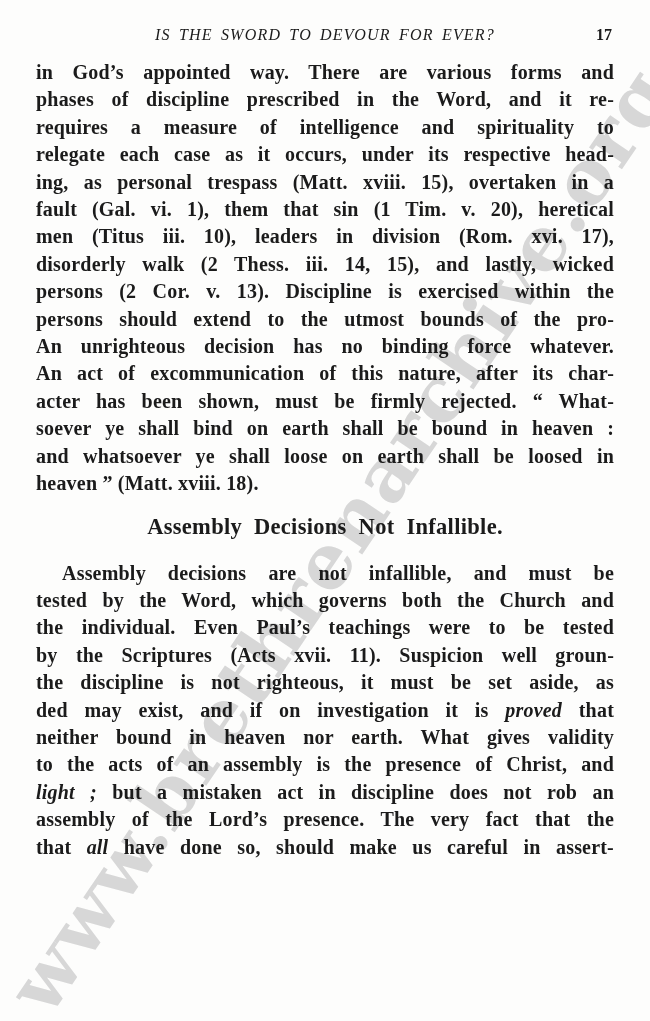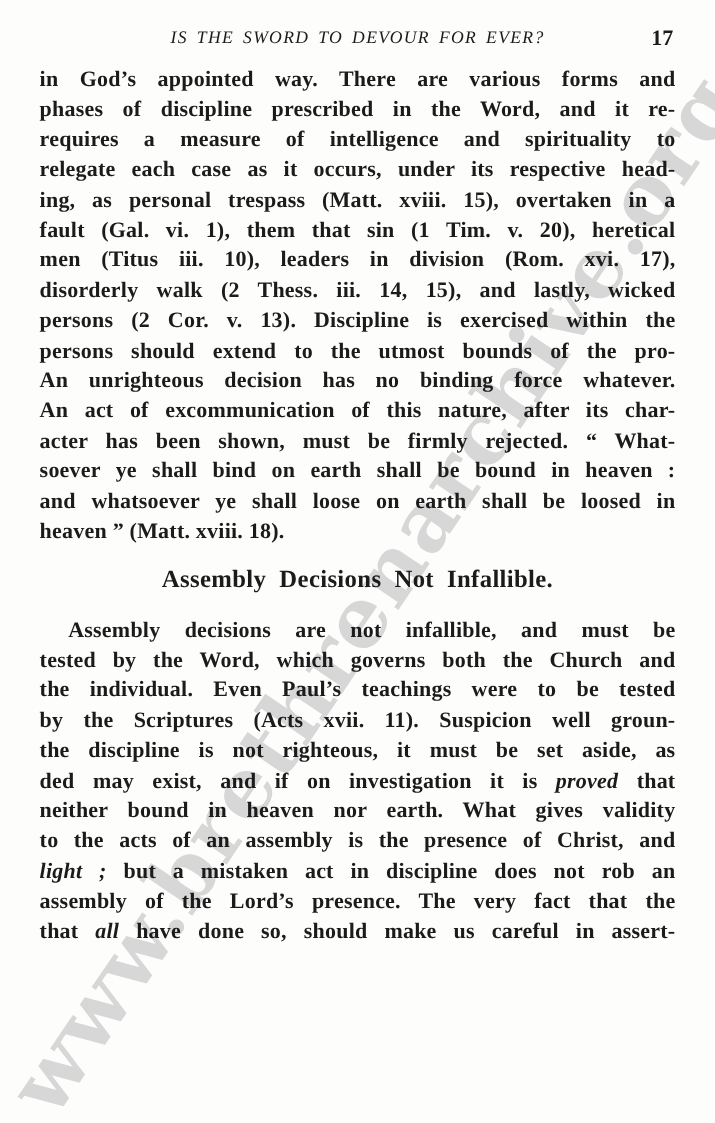--- a/index.html
+++ b/index.html
@@ -51,21 +51,21 @@
     font-size: 16px;
     letter-spacing: 1.2px;
     word-spacing: 3px;
     line-height: 26px;
   }
   .page-number {
     position: absolute;
     right: 2px;
     top: 0;
     font-weight: bold;
-    font-size: 20px;
+    font-size: 16px;
     line-height: 26px;
   }
   main { margin-top: 9px; }
   .paragraph .line {
     font-size: 20px;
     line-height: 27.4px;
     letter-spacing: 0.2px;
     text-align: justify;
     text-align-last: justify;
     font-weight: bold;

